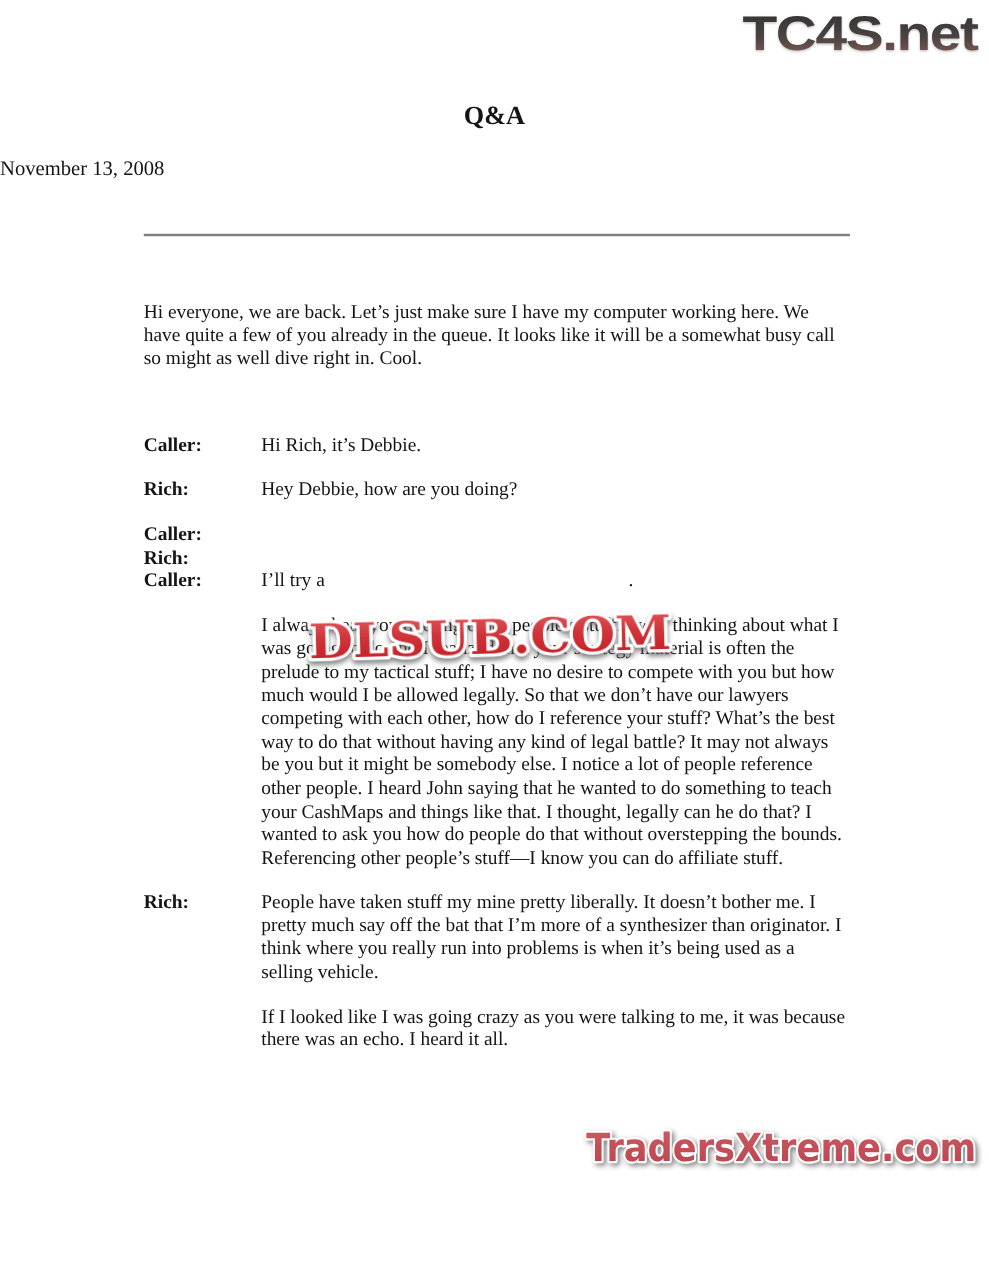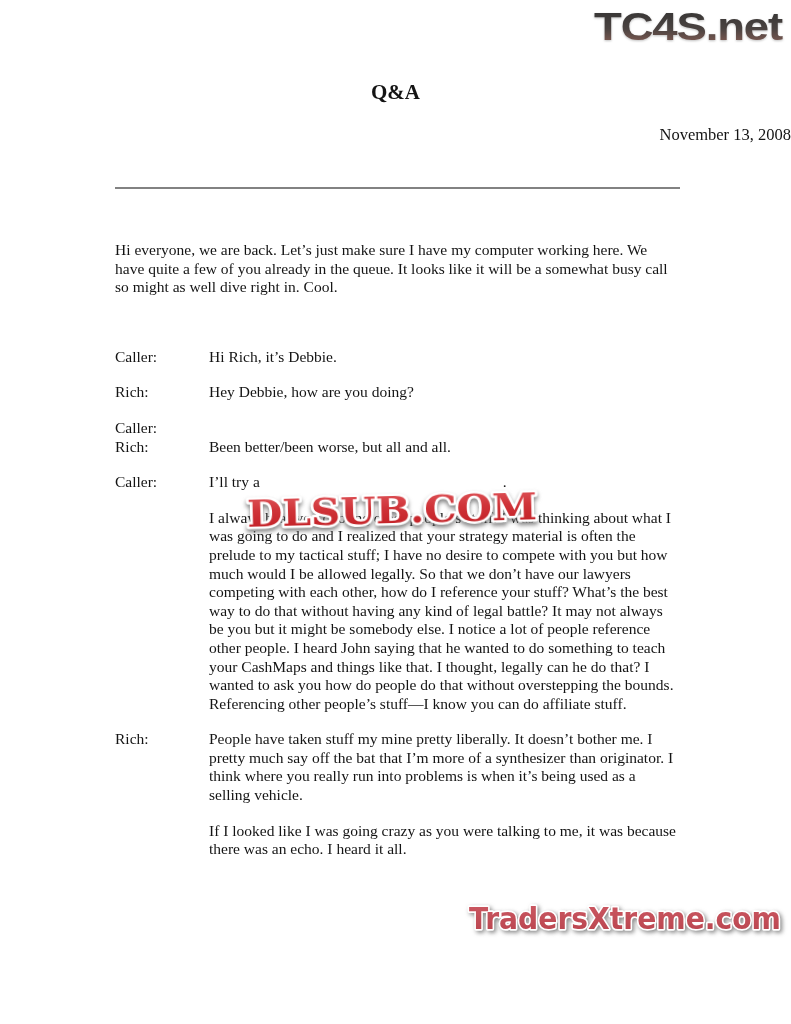--- a/index.html
+++ b/index.html
@@ -31,21 +31,21 @@
   
   .qa-title {
     padding-top: 80px;
     text-align: center;
     font-size: 21px;
     line-height: 24px;
     font-weight: bold;
   }
   .qa-date {
     margin-top: 21px;
-    text-align: right;
+    text-align: left;
     font-size: 16.5px;
     line-height: 19px;
   }
   .rule {
     margin: 43px 111px 0 115px;
     border: none;
     border-top: 2px solid #828282;
     height: 0;
   }
 
@@ -54,21 +54,21 @@
     margin: 52px 115px 0 115px;
     font-size: 15.5px;
     line-height: 18.6px;
   }
   .intro { margin-bottom: 51px; }
   .turn {
     display: grid;
     grid-template-columns: 94px 1fr;
     margin-bottom: 0;
   }
-  .speaker { font-weight: normal; }
+  .speaker { font-weight: bold; }
   .turn p { margin: 0 0 17px 0; }
   .turn p:last-child { margin-bottom: 17px; }
 
   .obscured-gap { display: inline-block; width: 243px; }
 
   
   .dlsub-wm {
     position: absolute;
     left: 240px;
     top: 482px;
@@ -140,23 +140,20 @@
           <p>Hey Debbie, how are you doing?</p>
         </div>
     </div>
 
     <div class="turn">
       <div class="speaker">Caller:</div>
     </div>
 
     <div class="turn">
       <div class="speaker">Rich:</div>
-      <div class="dtext">
-          <p>Been better/been worse, but all and all.</p>
-        </div>
     </div>
 
     <div class="turn">
       <div class="speaker">Caller:</div>
       <div class="dtext">
         <p><span>I’ll try a</span><span class="obscured-gap"></span><span>.</span></p>
         <p>I always hear you quoting other people’s stuff. I was thinking about what I was going to do and I realized that your strategy material is often the prelude to my tactical stuff; I have no desire to compete with you but how much would I be allowed legally. So that we don’t have our lawyers competing with each other, how do I reference your stuff? What’s the best way to do that without having any kind of legal battle? It may not always be you but it might be somebody else. I notice a lot of people reference other people. I heard John saying that he wanted to do something to teach your CashMaps and things like that. I thought, legally can he do that? I wanted to ask you how do people do that without overstepping the bounds. Referencing other people’s stuff—I know you can do affiliate stuff.</p>
       </div>
     </div>
 

